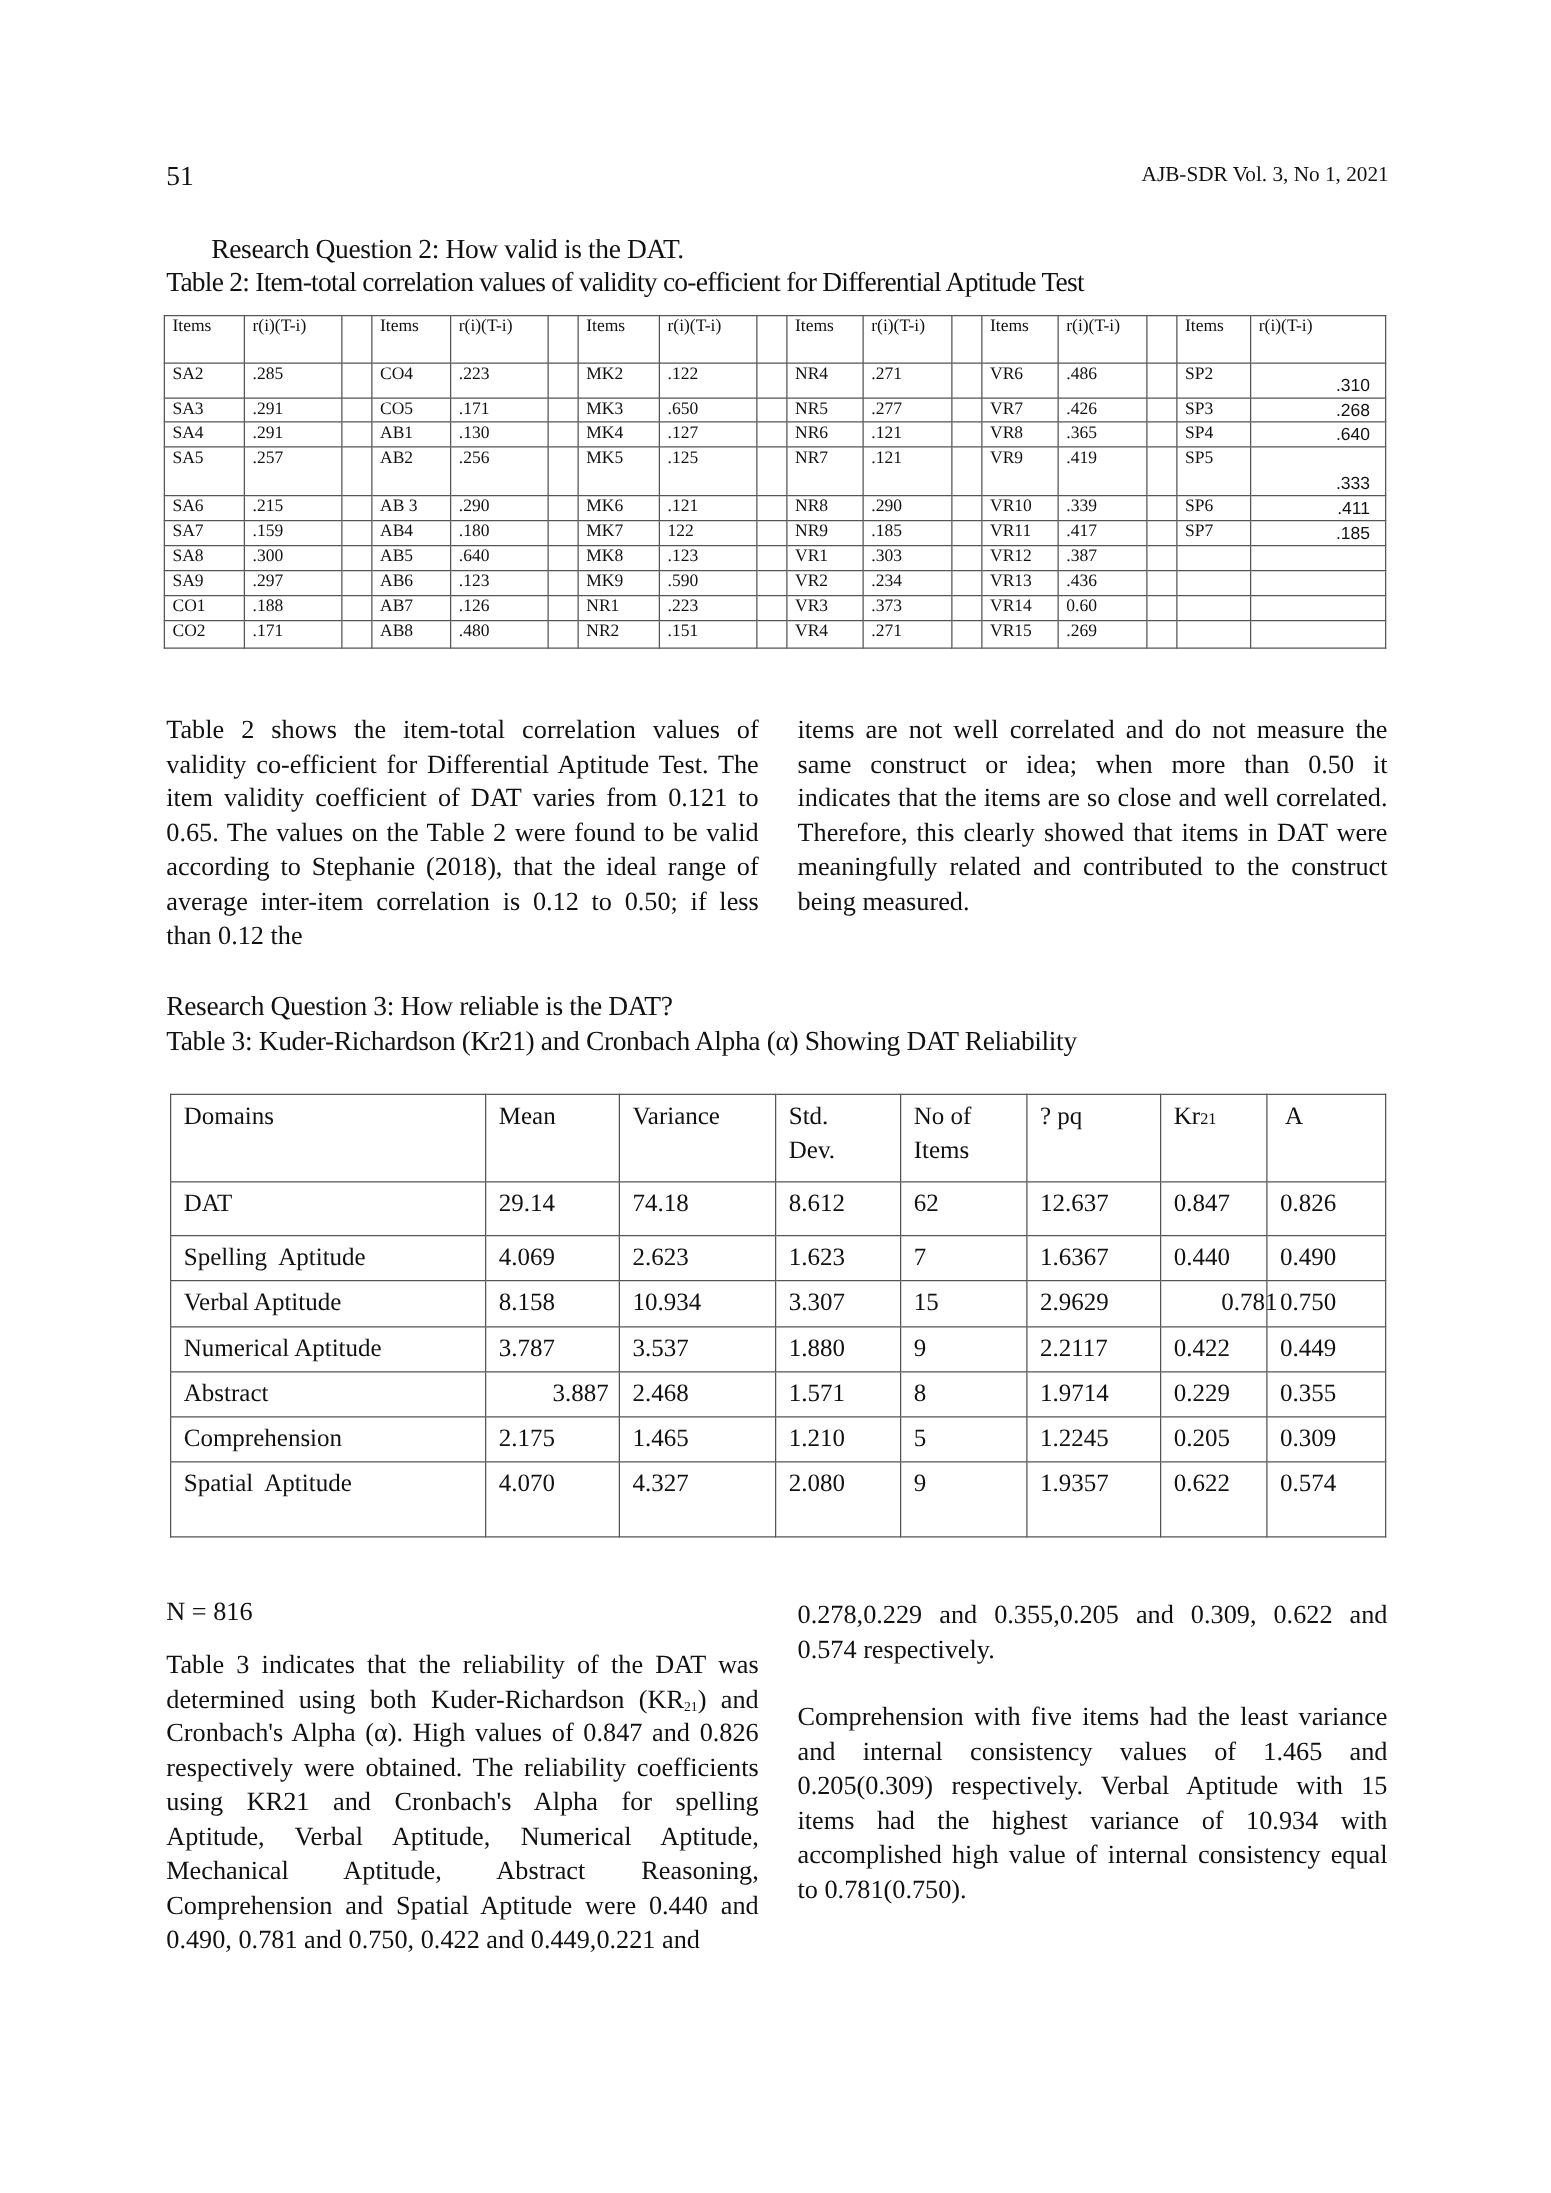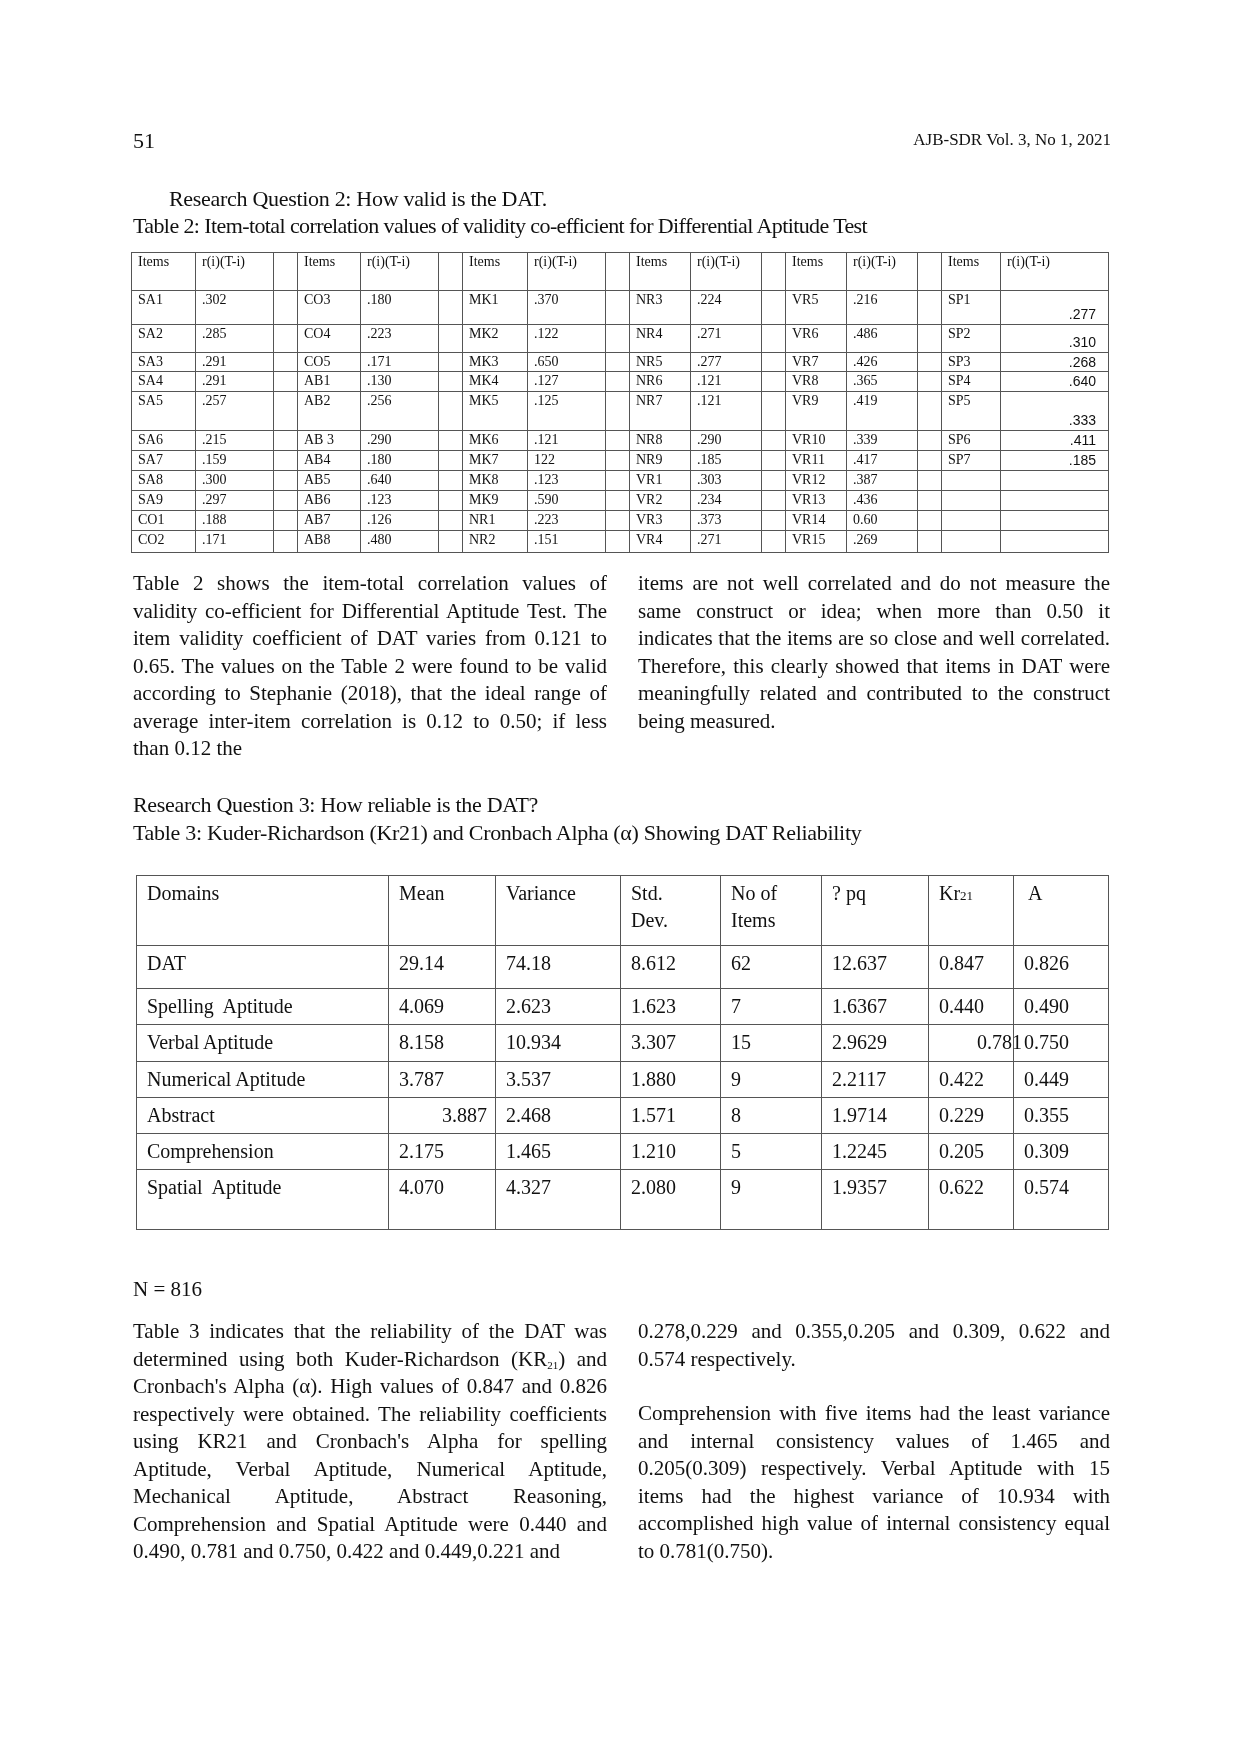--- a/index.html
+++ b/index.html
@@ -71,39 +71,20 @@
         <td>r(i)(T-i)</td>
         <td></td>
         <td>Items</td>
         <td>r(i)(T-i)</td>
         <td></td>
         <td>Items</td>
         <td style="white-space: normal; word-break: break-all; padding-right: 10px;">r(i)(T-i)</td>
         <td></td>
         <td>Items</td>
         <td>r(i)(T-i)</td>
-      </tr>
-      <tr style="height: 34px;">
-        <td>SA1</td>
-        <td>.302</td>
-        <td></td>
-        <td>CO3</td>
-        <td>.180</td>
-        <td></td>
-        <td>MK1</td>
-        <td>.370</td>
-        <td></td>
-        <td>NR3</td>
-        <td>.224</td>
-        <td></td>
-        <td>VR5</td>
-        <td>.216</td>
-        <td></td>
-        <td>SP1</td>
-        <td class="sp spv">.277</td>
       </tr>
       <tr style="height: 28px;">
         <td>SA2</td>
         <td>.285</td>
         <td></td>
         <td>CO4</td>
         <td>.223</td>
         <td></td>
         <td>MK2</td>
         <td>.122</td>
@@ -394,16 +375,16 @@
         <td style="white-space: pre;">0.574</td>
       </tr>
     </tbody>
 </table>
 
 <div class="abs n816">N = 816</div>
 
 <div class="abs para col-l" style="top:1318px;">
   <p><span>Table 3 indicates that the reliability of the DAT was determined using both Kuder-Richardson (KR</span><sub>21</sub><span>) and Cronbach's Alpha (α). High values of 0.847 and 0.826 respectively were obtained. The reliability coefficients using KR21 and Cronbach's Alpha for spelling Aptitude, Verbal Aptitude, Numerical Aptitude, Mechanical Aptitude, Abstract Reasoning, Comprehension and Spatial Aptitude were 0.440 and 0.490, 0.781 and 0.750, 0.422 and 0.449,0.221 and</span></p>
 </div>
-<div class="abs para col-r" style="top:1318px; width:472px;">
+<div class="abs para col-r" style="top:1278px; width:472px;">
   <p>0.278,0.229 and 0.355,0.205 and 0.309, 0.622 and 0.574 respectively.</p>
   <p style="margin-top:27px;">Comprehension with five items had the least variance and internal consistency values of 1.465 and 0.205(0.309) respectively. Verbal Aptitude with 15 items had the highest variance of 10.934 with accomplished high value of internal consistency equal to 0.781(0.750).</p>
 </div>
 
 </body></html>

